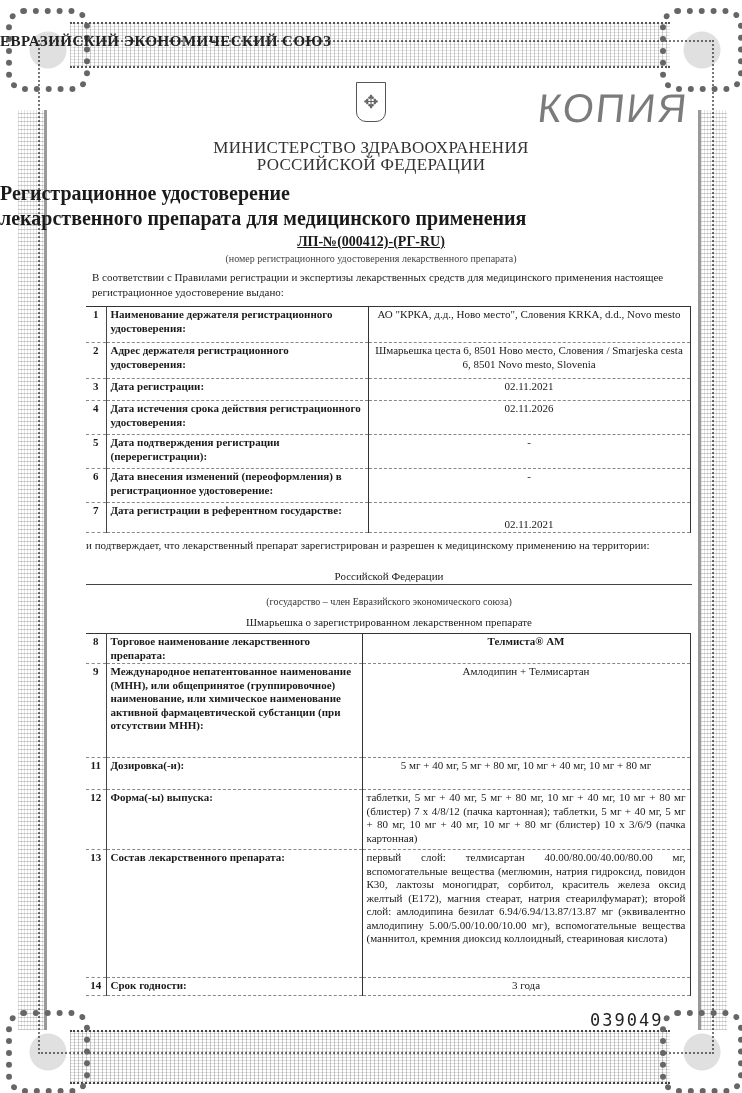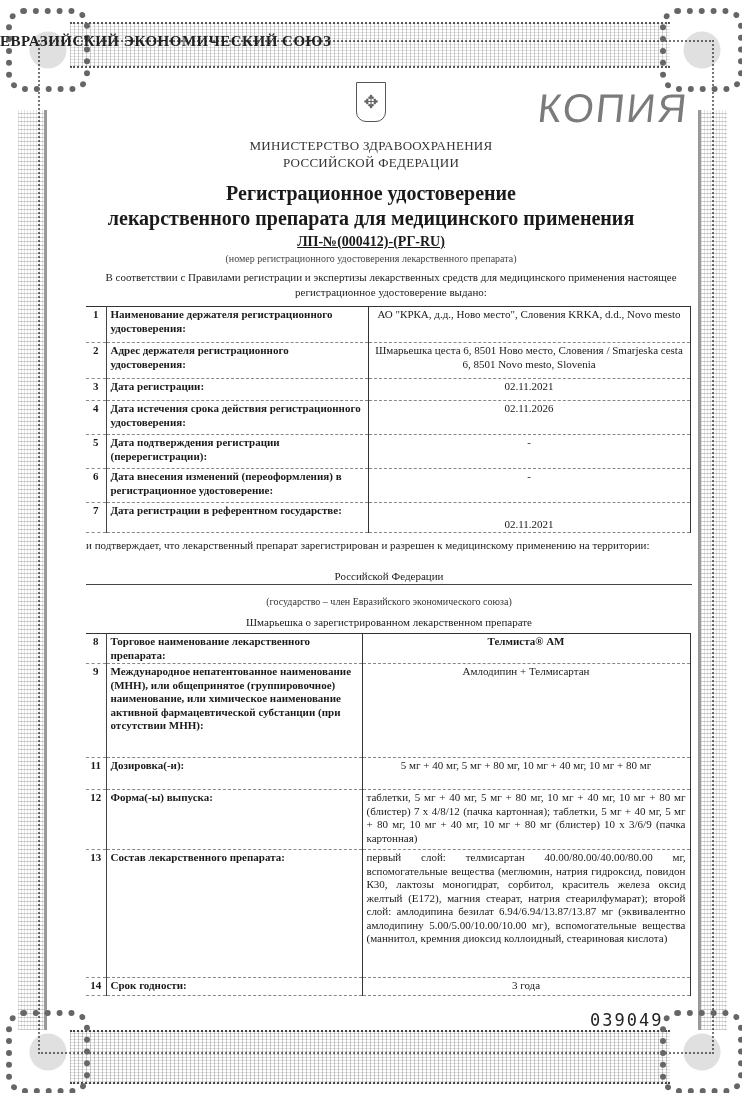--- a/index.html
+++ b/index.html
@@ -54,40 +54,40 @@
     display: flex; align-items: center; justify-content: center;
     font-size: 18px; color: #666;
   }
   .copy-stamp {
     position: absolute; left: 538px; top: 86px; font-size: 40px; letter-spacing: 2px;
     color: #444; font-family: "Liberation Sans", sans-serif; font-weight: 300;
     transform: skewX(-6deg); opacity: .7;
   }
   .ministry {
     position: absolute; left: 0; width: 742px; text-align: center;
-    font-size: 13px; letter-spacing: 0.3px; color: #333;
+    font-size: 17px; letter-spacing: 0.3px; color: #333;
   }
   .ministry.l1 { top: 138px; }
   .ministry.l2 { top: 155px; }
   .title {
-    position: absolute; left: 0; width: 742px; text-align: center;
+    position: absolute; left: 0; width: 742px; text-align: left;
     font-size: 20px; font-weight: bold; color: #1a1a1a;
   }
   .title.l1 { top: 182px; }
   .title.l2 { top: 207px; }
   .reg-number {
     position: absolute; left: 0; top: 234px; width: 742px; text-align: center;
     font-size: 14px; font-weight: bold; text-decoration: underline;
   }
   .reg-caption {
     position: absolute; left: 0; top: 253px; width: 742px; text-align: center;
     font-size: 10px; color: #444;
   }
   .intro {
-    position: absolute; left: 92px; top: 270px; width: 598px; text-align: center;
+    position: absolute; left: 92px; top: 270px; width: 598px; 
     font-size: 11px; line-height: 15px; color: #222;
   }
 
   table.reg {
     position: absolute; border-collapse: collapse; table-layout: fixed;
     font-size: 11px; line-height: 13.5px;
   }
   table.reg td { vertical-align: top; padding: 1px 4px; border-bottom: 1px dashed #888; }
   table.reg td.num { width: 14px; text-align: center; font-weight: bold; border-right: 1px solid #444; padding: 1px 2px; }
   table.reg td.label { font-weight: bold; border-right: 1px solid #333; }

